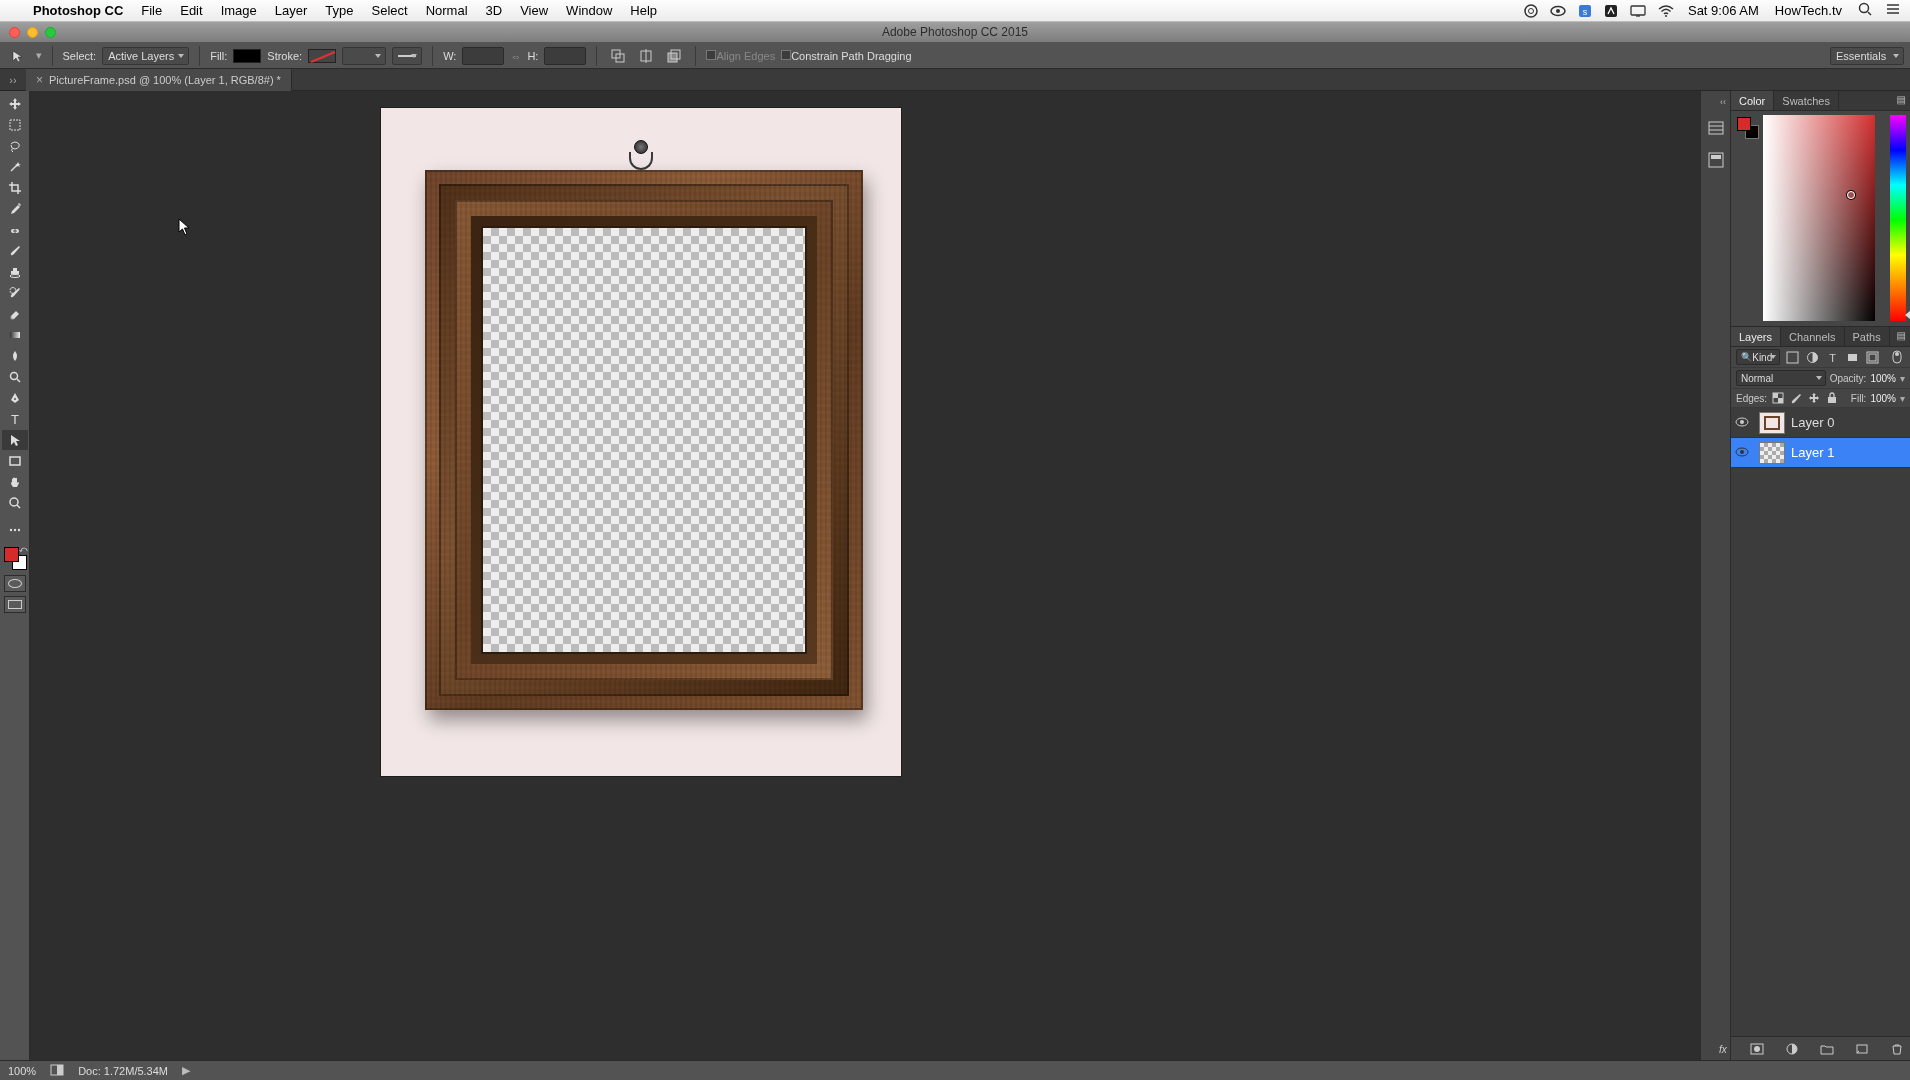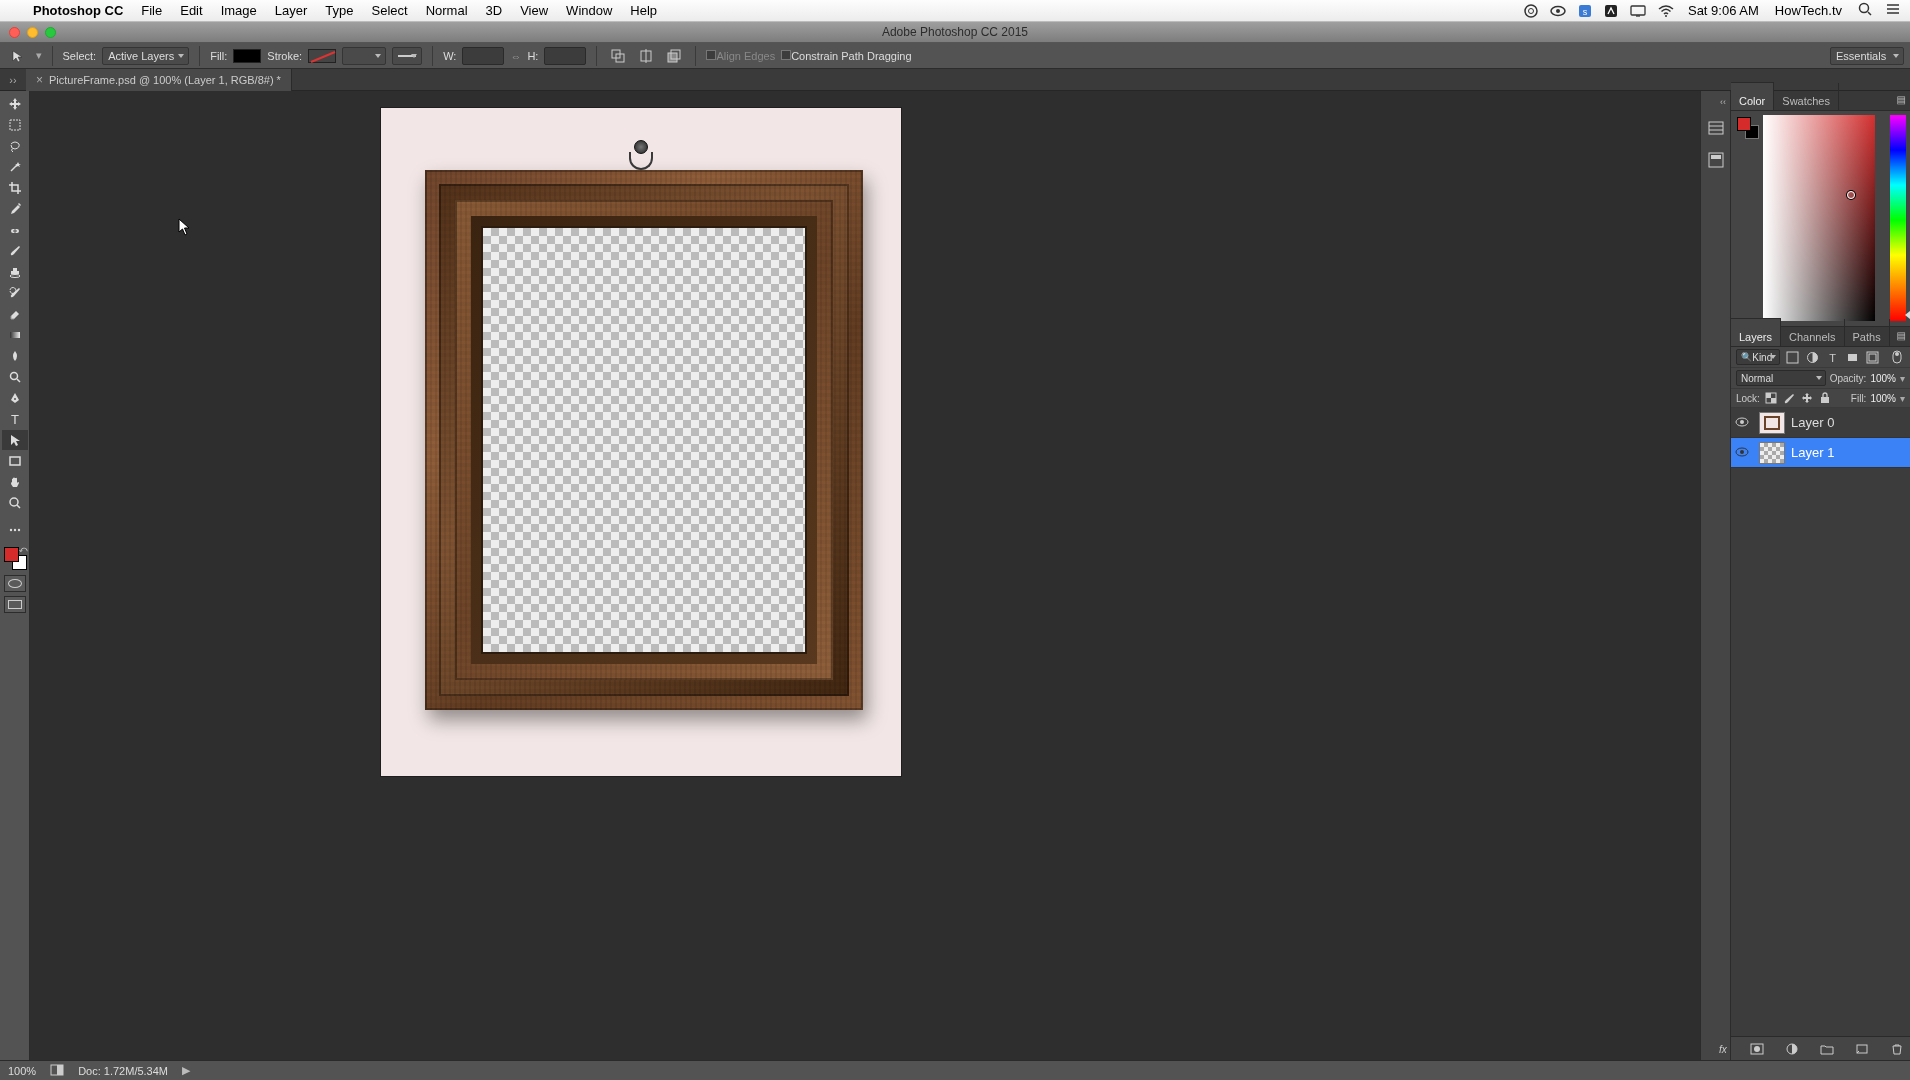--- a/index.html
+++ b/index.html
@@ -79,21 +79,21 @@
   background-size:16px 16px;background-position:0 0,8px 8px;border:2px solid #2c1c0d;}
 .frame .woodnoise{position:absolute;inset:0;background:repeating-linear-gradient(90deg,rgba(0,0,0,.08) 0 2px,transparent 2px 5px),repeating-linear-gradient(0deg,rgba(255,255,255,.04) 0 3px,transparent 3px 7px);mix-blend-mode:overlay;pointer-events:none;}
 
 
 .dock-strip{width:30px;background:#454545;border-left:1px solid #2b2b2b;display:flex;flex-direction:column;align-items:center;padding-top:6px;gap:10px;}
 .dock-strip .collapse{height:10px;width:100%;display:flex;justify-content:flex-end;padding-right:4px;color:#bbb;font-size:9px;}
 .dock-strip .dock-ico{width:22px;height:22px;display:flex;align-items:center;justify-content:center;}
 
 .panels{width:180px;background:#454545;border-left:1px solid #2b2b2b;display:flex;flex-direction:column;}
 .panel-tabs{height:20px;background:#383838;display:flex;font-size:11px;color:#bbb;align-items:flex-end;border-bottom:1px solid #2a2a2a;position:relative;}
-.panel-tabs .tab{padding:12px 8px 3px;border-right:1px solid #2a2a2a;}
+.panel-tabs .tab{padding:4px 8px 3px;border-right:1px solid #2a2a2a;}
 .panel-tabs .tab.active{background:#454545;color:#eee;border-top:1px solid #2a2a2a;}
 .panel-tabs .menu{position:absolute;right:4px;top:3px;color:#bbb;font-size:10px;}
 
 
 .color-panel{height:216px;background:#454545;position:relative;border-bottom:1px solid #2a2a2a;}
 .color-panel .fgbg-small{position:absolute;left:6px;top:6px;width:22px;height:22px;}
 .color-panel .fgbg-small .f{position:absolute;left:0;top:0;width:14px;height:14px;background:#d52b2b;border:1px solid #000;z-index:2;}
 .color-panel .fgbg-small .b{position:absolute;right:0;bottom:0;width:14px;height:14px;background:#000;border:1px solid #777;}
 .color-panel .field{position:absolute;left:32px;top:4px;width:112px;height:206px;background:linear-gradient(to right,#fff,rgba(255,255,255,0)),linear-gradient(to top,#000,rgba(0,0,0,0)),linear-gradient(#d43030,#d43030);}
 .color-panel .field .pick{position:absolute;width:8px;height:8px;border:1px solid #fff;border-radius:50%;right:20px;top:76px;box-shadow:0 0 0 1px #000;}
@@ -531,21 +531,21 @@
       </div>
       <div class="lp-row">
         <div class="dd" style="flex:1">
             <span>Normal</span>
           </div>
         <span class="lbl">Opacity:</span>
         <span class="val">100%</span>
         <span style="color:#aaa">▾</span>
       </div>
       <div class="lp-row">
-        <span class="lbl">Lock:</span>
+        <span class="lbl">Edges:</span>
         <div class="ico">
             <svg width="12" height="12">
               <rect x="1" y="1" width="10" height="10" fill="none" stroke="#ccc"></rect>
               <rect x="1" y="1" width="5" height="5" fill="#ccc"></rect>
               <rect x="6" y="6" width="5" height="5" fill="#ccc"></rect>
             </svg>
           </div>
         <div class="ico">
             <svg width="12" height="12">
               <path d="M10 2 L11 3 L5 10 Q3 12 2 11 Q1 10 3 8 Z" fill="#ccc"></path>

